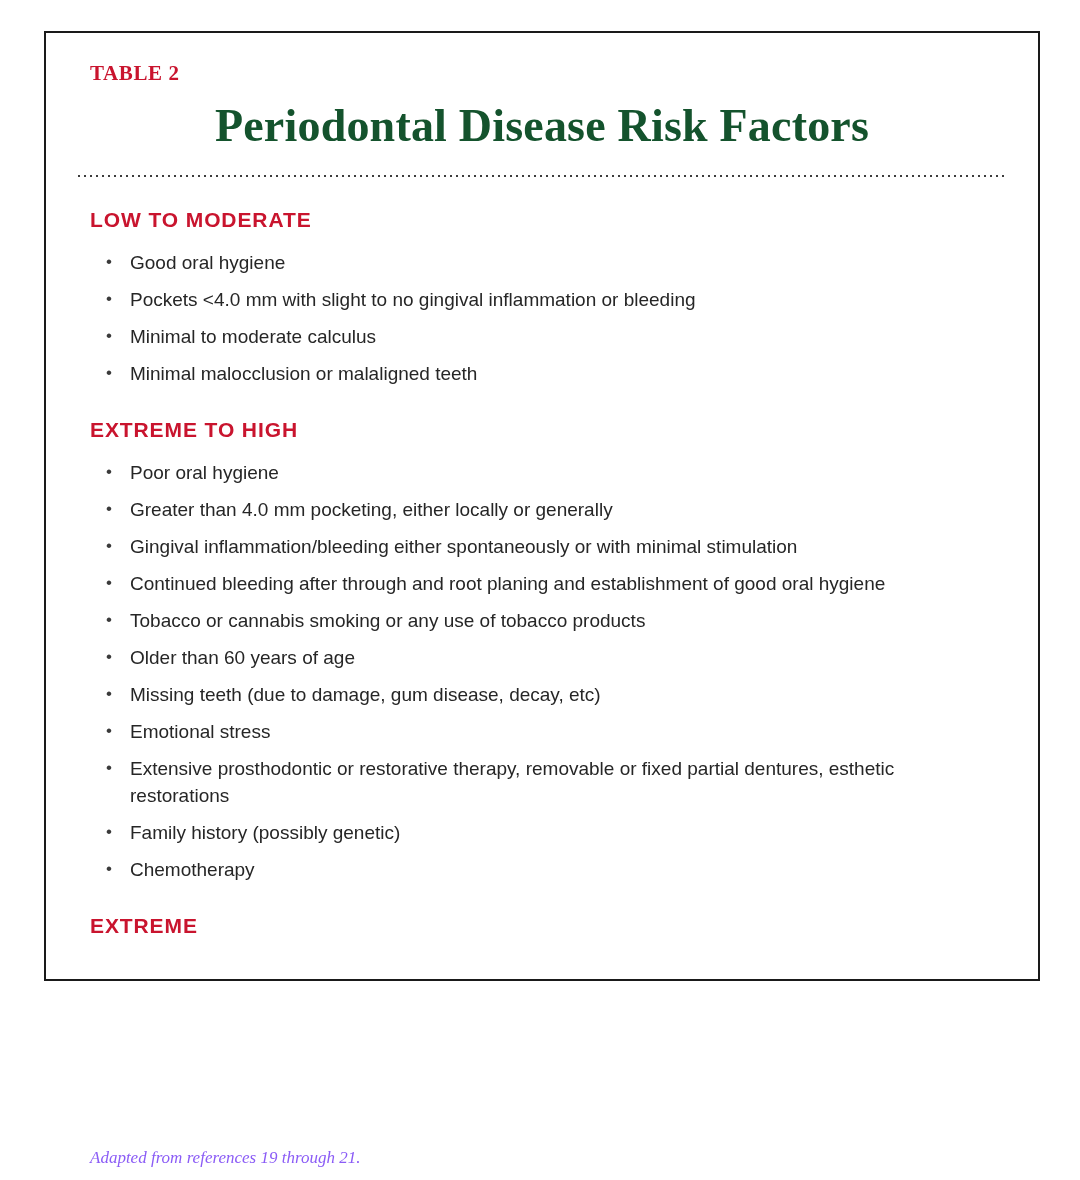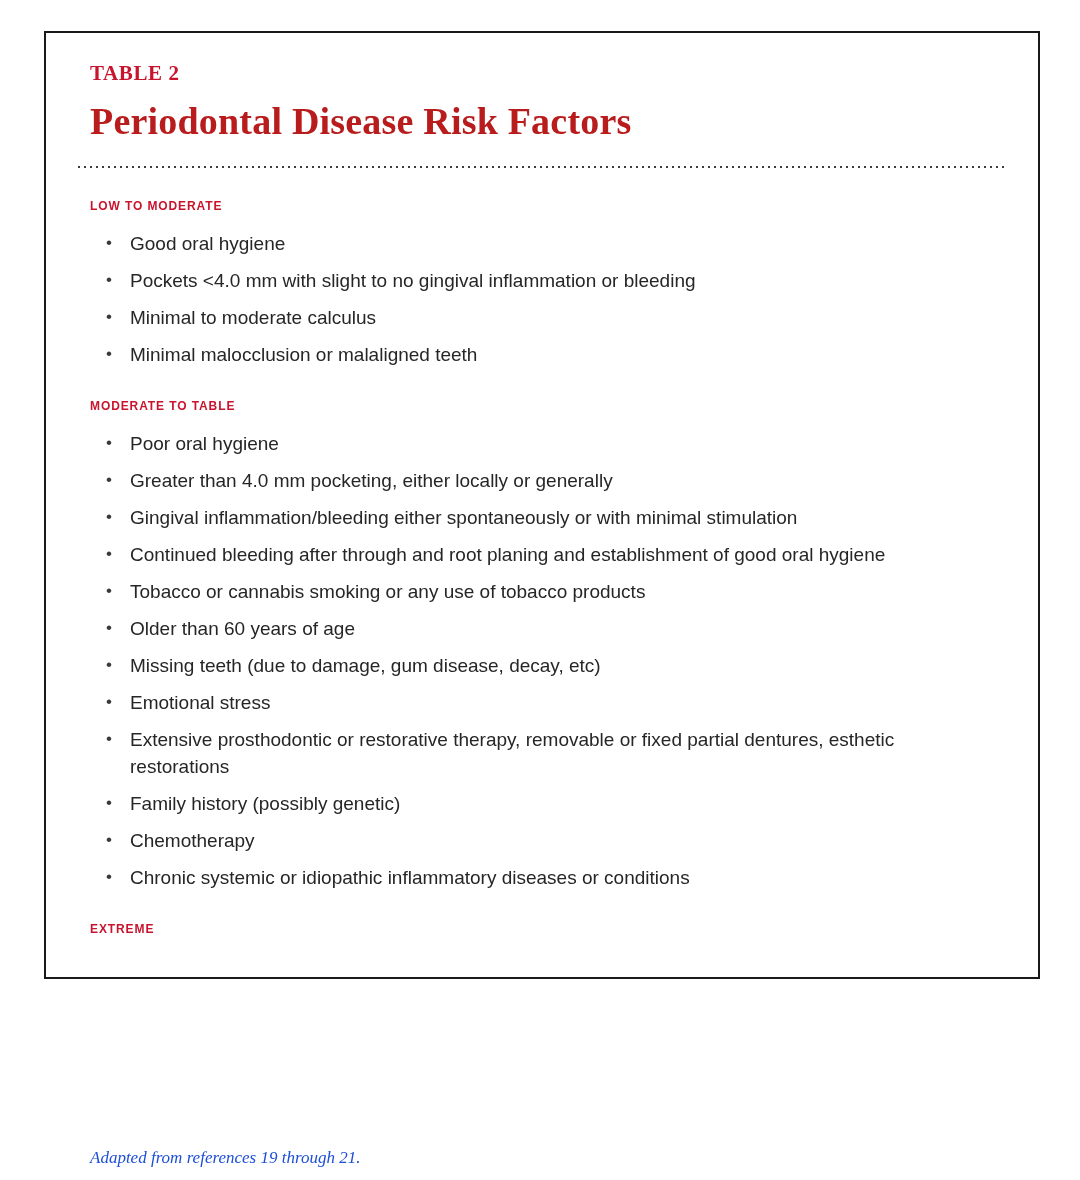--- a/index.html
+++ b/index.html
@@ -35,32 +35,33 @@
     font-family: "Liberation Serif", serif;
     font-weight: 700;
     font-size: 21px;
     letter-spacing: 0.6px;
     color: var(--accent);
   }
   .table-title {
     margin: 13px 0 0 0;
     font-family: "Liberation Serif", serif;
     font-weight: 700;
-    font-size: 38px;
+    font-size: 46px;
     letter-spacing: 0.2px;
-    color: #b91c1c;
+    color: #14532d;
+    text-align: center;
   }
   .dotted-rule {
     height: 2px;
     margin: 23px -12px 0 -12px;
     background-image: repeating-linear-gradient(to right, #3c3c3c 0 2px, transparent 2px 6px);
   }
   .risk-section .section-heading {
     margin: 31px 0 17px 0;
-    font-size: 12px;
+    font-size: 21px;
     font-weight: 700;
     letter-spacing: 0.9px;
     color: var(--accent);
   }
   .bullet-list {
     margin: 14px;
     padding: 0;
     list-style: none;
   }
   .bullet-item {
@@ -82,21 +83,21 @@
     font-size: 17px;
     color: #3a3a3a;
   }
   .footnote {
     position: absolute;
     left: 90px;
     top: 1148px;
     font-family: "Liberation Serif", serif;
     font-style: italic;
     font-size: 17px;
-    color: #1d4ed8;
+    color: #8b5cf6;
   }
 </style>
 </head>
 <body>
 
 <div class="page">
   <div class="table-card">
     <div class="table-label">TABLE 2</div>
     <h1 class="table-title">Periodontal Disease Risk Factors</h1>
     <div class="dotted-rule"></div>
@@ -104,34 +105,33 @@
         <section class="risk-section">
           <h2 class="section-heading">LOW TO MODERATE</h2>
           <ul class="bullet-list">
             <li class="bullet-item">Good oral hygiene</li>
             <li class="bullet-item">Pockets &lt;4.0 mm with slight to no gingival inflammation or bleeding</li>
             <li class="bullet-item">Minimal to moderate calculus</li>
             <li class="bullet-item">Minimal malocclusion or malaligned teeth</li>
           </ul>
         </section>
         <section class="risk-section">
-          <h2 class="section-heading">MODERATE TO TABLE</h2>
+          <h2 class="section-heading">EXTREME TO HIGH</h2>
           <ul class="bullet-list">
             <li class="bullet-item">Poor oral hygiene</li>
             <li class="bullet-item">Greater than 4.0 mm pocketing, either locally or generally</li>
             <li class="bullet-item">Gingival inflammation/bleeding either spontaneously or with minimal stimulation</li>
             <li class="bullet-item">Continued bleeding after through and root planing and establishment of good oral hygiene</li>
             <li class="bullet-item">Tobacco or cannabis smoking or any use of tobacco products</li>
             <li class="bullet-item">Older than 60 years of age</li>
             <li class="bullet-item">Missing teeth (due to damage, gum disease, decay, etc)</li>
             <li class="bullet-item">Emotional stress</li>
             <li class="bullet-item">Extensive prosthodontic or restorative therapy, removable or fixed partial dentures, esthetic restorations</li>
             <li class="bullet-item">Family history (possibly genetic)</li>
             <li class="bullet-item">Chemotherapy</li>
-            <li class="bullet-item">Chronic systemic or idiopathic inflammatory diseases or conditions</li>
           </ul>
         </section>
         <section class="risk-section">
           <h2 class="section-heading">EXTREME</h2>
         </section>
       </div>
   </div>
   <div class="footnote">Adapted from references 19 through 21.</div>
 </div>
 

